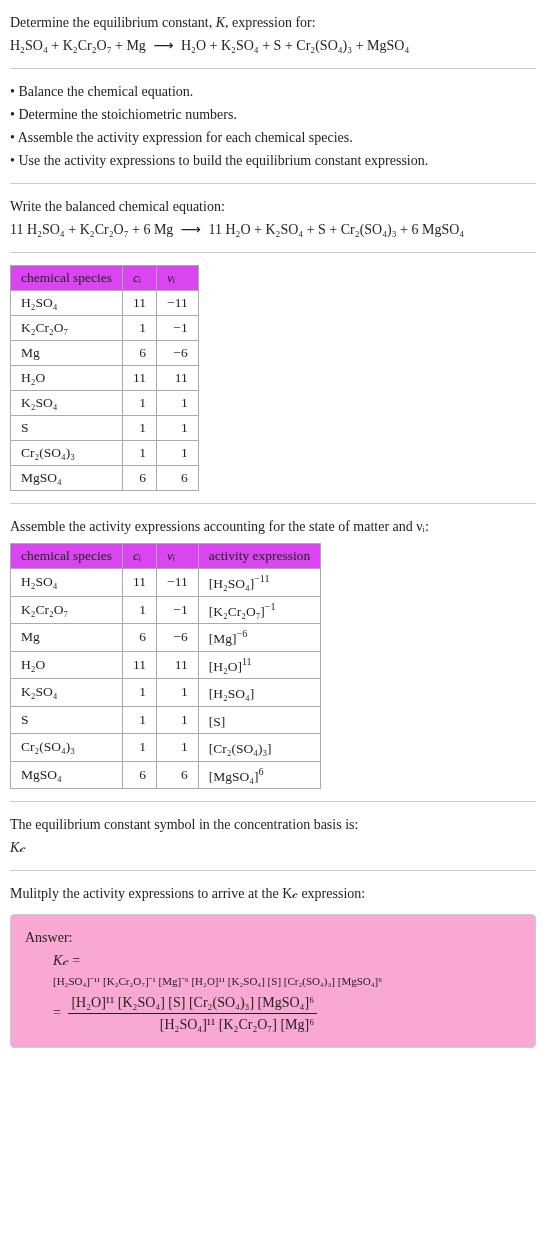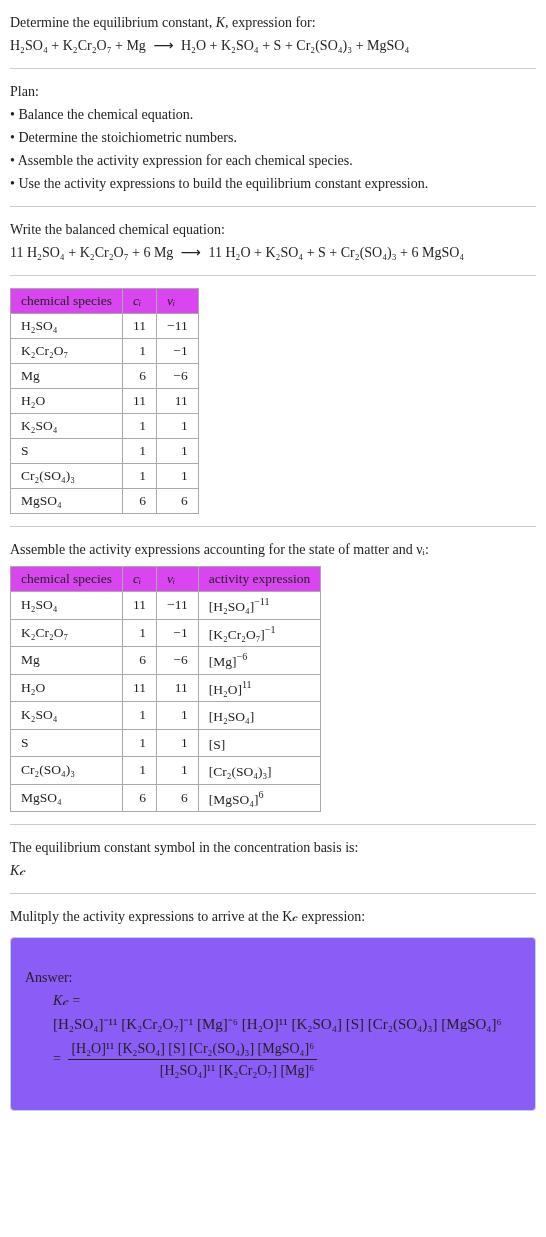--- a/index.html
+++ b/index.html
@@ -33,24 +33,24 @@
     padding: 4px 10px;
     text-align: left;
     font-weight: normal;
     font-size: 13.5px;
   }
   th {
     background: #d946ef;
   }
   td.num { text-align: right; }
   .answer-box {
-    background: #8b5cf6;
+    background: #f9a8d4;
     border: 1px solid #b5d5e6;
     border-radius: 4px;
-    padding: 27px 14px;
+    padding: 10px 14px;
     margin-top: 10px;
   }
   .indent {
     padding-left: 28px;
   }
   .arrow { padding: 0 4px; }
   .frac {
     display: inline-block;
     vertical-align: middle;
     text-align: right;
@@ -75,21 +75,20 @@
   <div class="line nowrap">
     <span>H₂SO₄ + K₂Cr₂O₇ + Mg</span>
     <span class="arrow">⟶</span>
     <span>H₂O + K₂SO₄ + S + Cr₂(SO₄)₃ + MgSO₄</span>
   </div>
 </div>
 
 <hr>
 
 <div class="section">
-  <div class="line">Plan:</div>
   <div class="line">• Balance the chemical equation.</div>
   <div class="line">• Determine the stoichiometric numbers.</div>
   <div class="line">• Assemble the activity expression for each chemical species.</div>
   <div class="line">• Use the activity expressions to build the equilibrium constant expression.</div>
 </div>
 
 <hr>
 
 <div class="section">
   <div class="line">Write the balanced chemical equation:</div>
@@ -228,21 +227,21 @@
 <hr>
 
 <div class="section">
   <div class="line">Mulitply the activity expressions to arrive at the K𝒸 expression:</div>
 </div>
 
 <div class="answer-box">
   <div class="line">Answer:</div>
   <div class="indent">
     <div class="line"><i>K𝒸 =</i></div>
-    <div class="line" style="font-size:15px;">[H₂SO₄]⁻¹¹ [K₂Cr₂O₇]⁻¹ [Mg]⁻⁶ [H₂O]¹¹ [K₂SO₄] [S] [Cr₂(SO₄)₃] [MgSO₄]⁶</div>
+    <div class="line" style="font-size:11px;">[H₂SO₄]⁻¹¹ [K₂Cr₂O₇]⁻¹ [Mg]⁻⁶ [H₂O]¹¹ [K₂SO₄] [S] [Cr₂(SO₄)₃] [MgSO₄]⁶</div>
     <div class="line">
       <span>=</span>
       <span class="frac">
         <span class="num">[H₂O]¹¹ [K₂SO₄] [S] [Cr₂(SO₄)₃] [MgSO₄]⁶</span>
         <span class="den">[H₂SO₄]¹¹ [K₂Cr₂O₇] [Mg]⁶</span>
       </span>
     </div>
   </div>
 </div>
 

